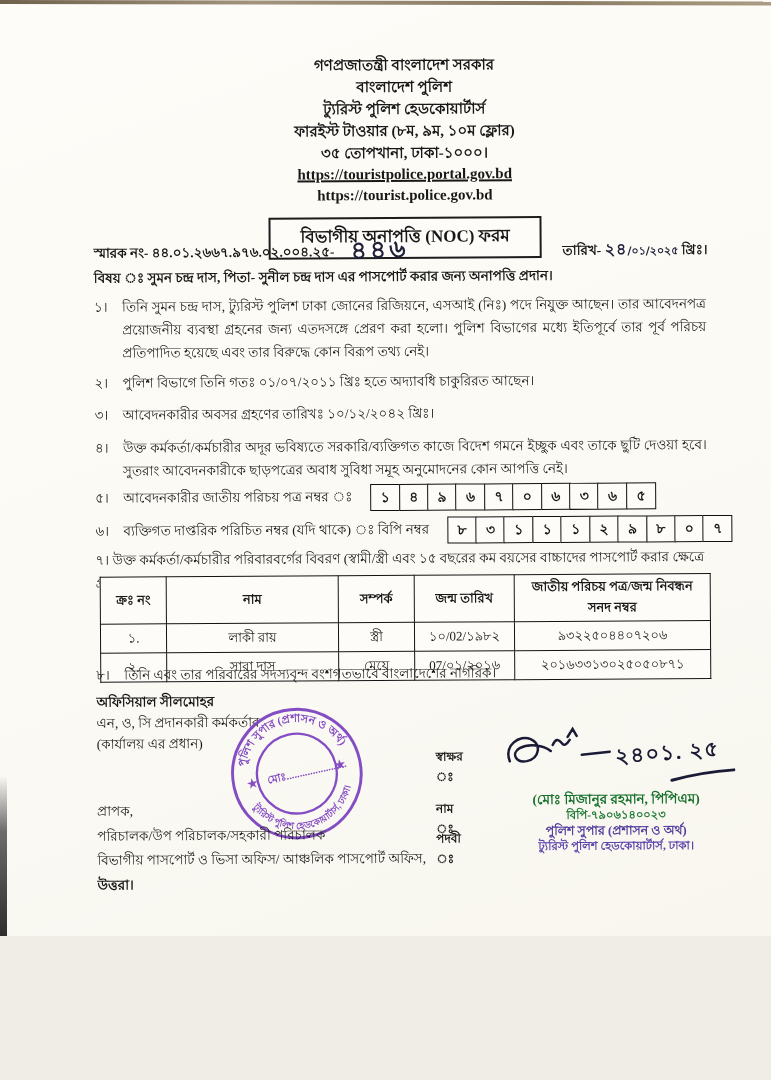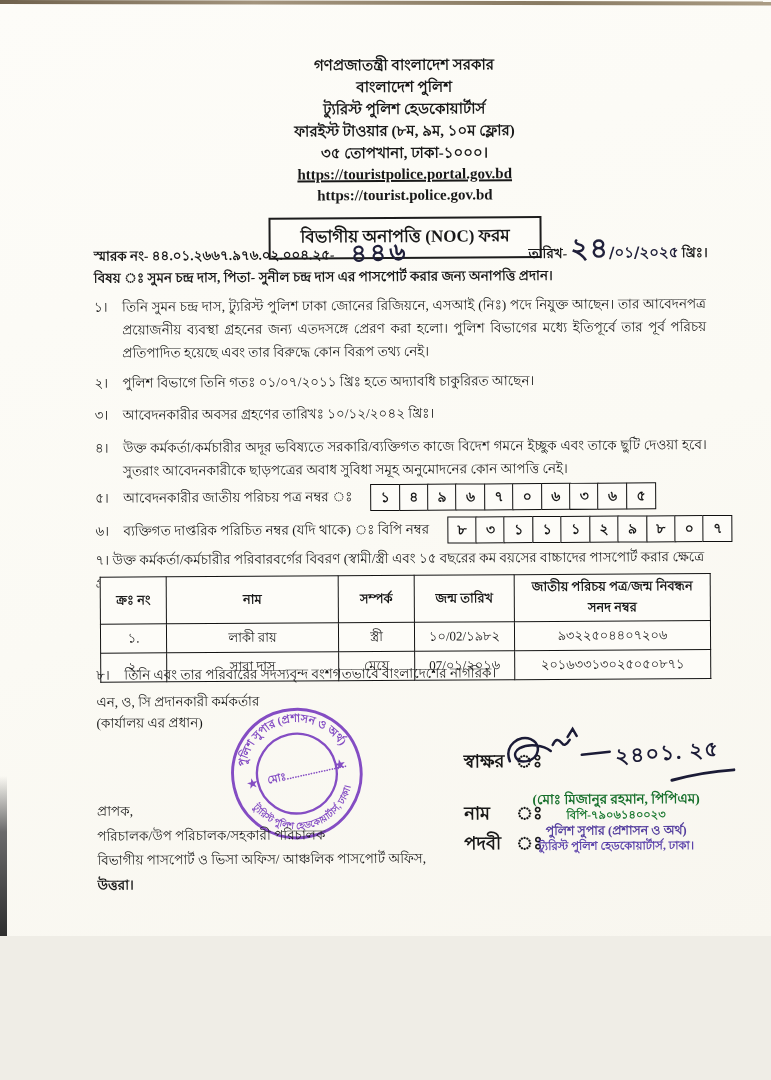--- a/index.html
+++ b/index.html
@@ -33,22 +33,22 @@
   .title-box{
     display:inline-block;margin-top:11px;border:2px solid #1c1c1c;
     padding:4px 30px 6px 30px;font-size:17px;font-weight:bold;background:#fdfcf8;
   }
 
   
   .memo-row{position:absolute;top:228px;left:95px;right:62px;display:flex;align-items:baseline;font-size:13.5px;font-weight:bold;}
   .hand{font-family:"DejaVu Serif","Liberation Serif",serif;color:#20203a;}
   .memo-hand{font-size:25px;font-weight:bold;letter-spacing:3px;margin-left:16px;position:relative;top:2px;transform:rotate(-2deg);display:inline-block;}
   .date-part{margin-left:auto;white-space:nowrap;}
-  .date-big{font-size:28px;font-weight:bold;letter-spacing:1px;}
-  .date-rest{font-size:15px;font-weight:bold;}
+  .date-big{font-size:16px;font-weight:bold;letter-spacing:1px;}
+  .date-rest{font-size:11px;font-weight:bold;}
 
   .subject{position:absolute;top:266px;left:95px;right:62px;font-size:13.5px;font-weight:bold;}
 
   .para{position:absolute;left:95px;right:64px;display:flex;font-size:13.5px;line-height:23px;}
   .para .num{flex:0 0 28px;}
   .para .ptxt{flex:1;text-align:justify;}
   #p1{top:294px;} #p2{top:370px;} #p3{top:402px;} #p4{top:435px;}
 
   .item-row{position:absolute;left:95px;display:flex;align-items:center;font-size:13.5px;}
   #item5{top:484px;} #item6{top:517px;}
@@ -64,21 +64,21 @@
   table.family th,table.family td{border:1.7px solid #141414;padding:2px 4px;text-align:center;height:24px;}
   table.family th{font-weight:bold;}
 
   #item8{top:662px;}
 
   .seal-block{position:absolute;top:690px;left:95px;font-size:13.5px;line-height:21px;}
   .seal-block .b{font-weight:bold;}
 
   .stamp{position:absolute;left:222px;top:700px;width:146px;height:146px;transform:rotate(-12deg);opacity:0.92;}
 
-  .sig-label{position:absolute;left:462px;display:flex;font-size:18px;font-weight:bold;}
+  .sig-label{position:absolute;left:434px;display:flex;font-size:12px;font-weight:bold;flex-direction:column;}
   .sig-label .lbl{width:52px;}
   #sig-l1{top:748px;} #sig-l2{top:800px;} #sig-l3{top:830px;}
 
   .sig-svg{position:absolute;left:492px;top:724px;}
 
   .officer{position:absolute;left:468px;top:792px;width:292px;text-align:center;}
   .officer .o1{font-size:13.5px;font-weight:bold;color:#17702c;line-height:17px;}
   .officer .o2{font-size:11.5px;font-weight:bold;color:#1d7a33;line-height:15px;}
   .officer .o3{font-size:12.5px;font-weight:bold;color:#56409f;line-height:16px;}
   .officer .o4{font-size:11.5px;font-weight:bold;color:#5d44ab;line-height:15px;}
@@ -206,20 +206,21 @@
           </tr>
         </tbody>
       </table>
 
     <div class="para" id="item8">
       <span class="num">৮।</span>
       <span class="ptxt" style="text-align:left;">তিনি এবং তার পরিবারের সদস্যবৃন্দ বংশগতভাবে বাংলাদেশের নাগরিক।</span>
     </div>
 
     <div class="seal-block">
+      <div class="b">অফিসিয়াল সীলমোহর</div>
       <div>এন, ও, সি প্রদানকারী কর্মকর্তার</div>
       <div>(কার্যালয় এর প্রধান)</div>
     </div>
 
     <svg class="stamp" viewBox="0 0 150 150">
       <circle cx="75" cy="75" r="66" fill="none" stroke="#7b3fc0" stroke-width="3"></circle>
       <circle cx="75" cy="75" r="41" fill="none" stroke="#7b3fc0" stroke-width="2.4"></circle>
       <defs>
         <path id="arcTop" d="M 22,75 A 53,53 0 0 1 128,75"></path>
         <path id="arcBot" d="M 18,75 A 57,57 0 0 0 132,75"></path>

